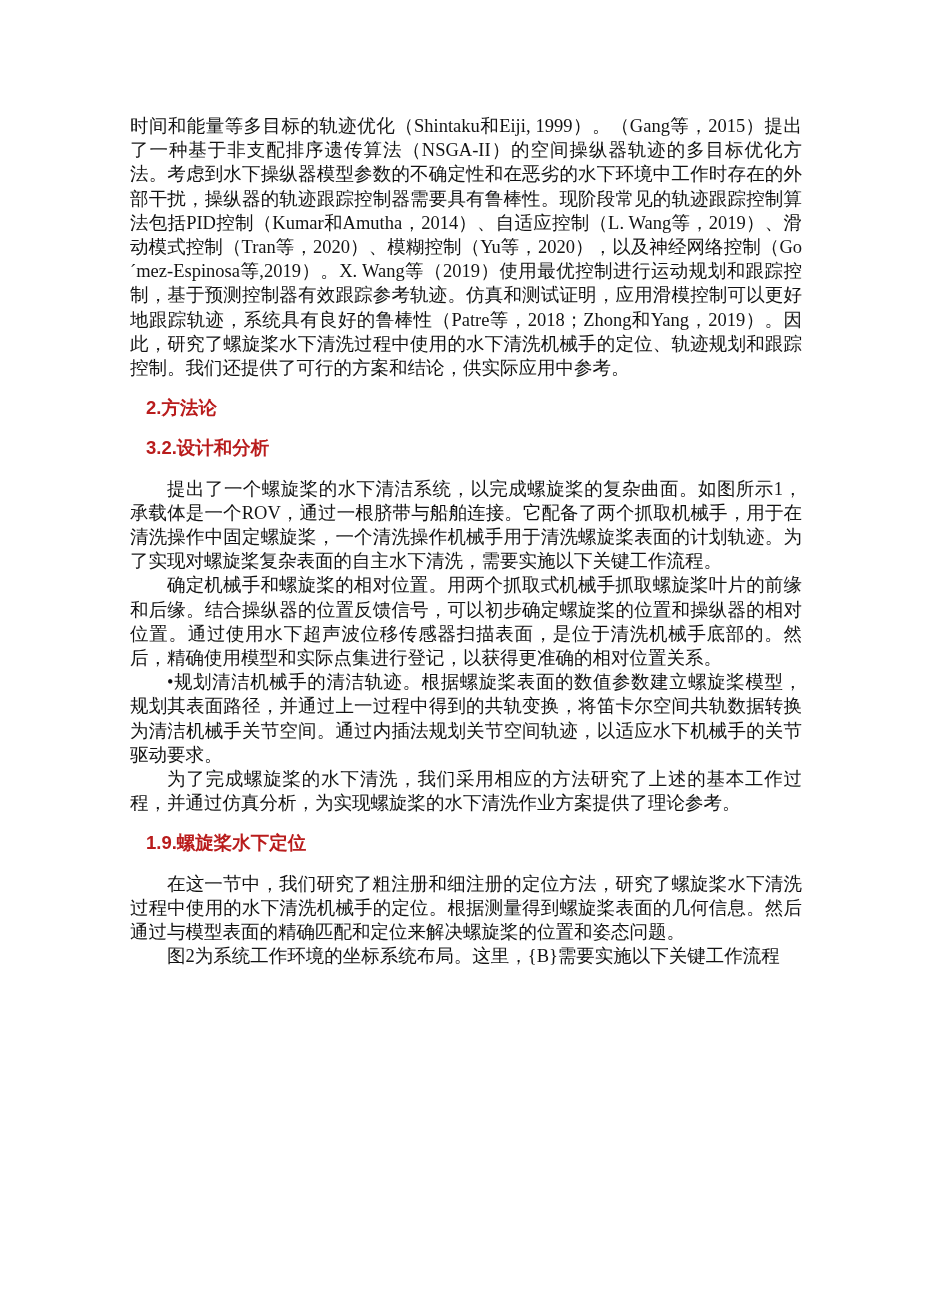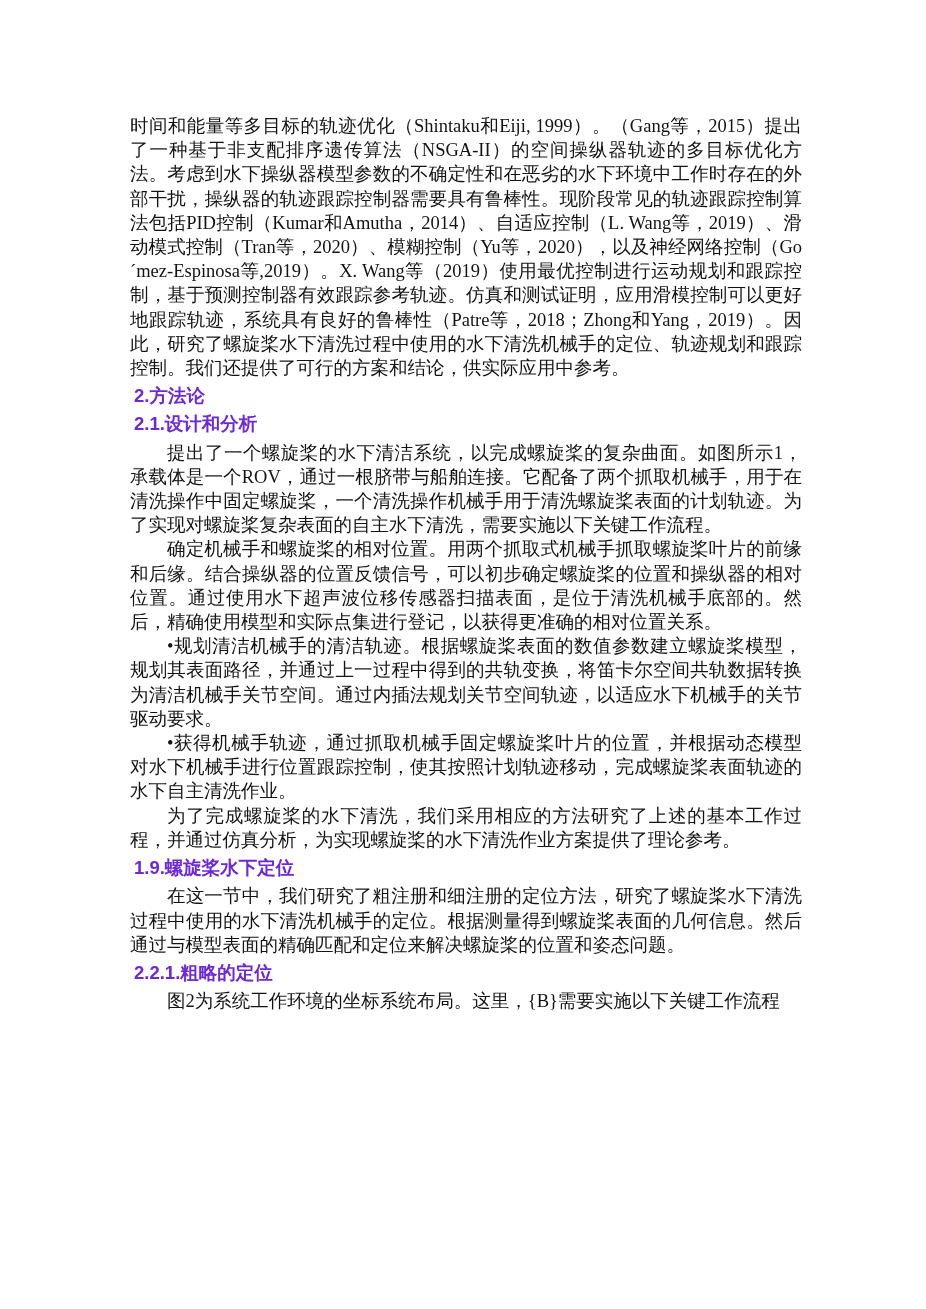--- a/index.html
+++ b/index.html
@@ -26,55 +26,53 @@
     text-align: justify;
   }
   .para {
     margin: 0;
     text-indent: 2em;
   }
   .para.noindent {
     text-indent: 0;
   }
   .heading {
-    margin: 4px;
+    margin: 16px;
     text-indent: 0;
     font-family: "Liberation Sans", "DejaVu Sans", sans-serif;
     font-weight: bold;
     font-size: 18.5px;
     line-height: 24.2px;
-    color: #6d28d9;
+    color: #b91c1c;
     text-align: left;
   }
 </style>
 </head>
 <body>
 
 <div class="page">
   <div class="text-column">
 
     <p class="para noindent">时间和能量等多目标的轨迹优化（Shintaku和Eiji, 1999）。（Gang等，2015）提出了一种基于非支配排序遗传算法（NSGA-II）的空间操纵器轨迹的多目标优化方法。考虑到水下操纵器模型参数的不确定性和在恶劣的水下环境中工作时存在的外部干扰，操纵器的轨迹跟踪控制器需要具有鲁棒性。现阶段常见的轨迹跟踪控制算法包括PID控制（Kumar和Amutha，2014）、自适应控制（L. Wang等，2019）、滑动模式控制（Tran等，2020）、模糊控制（Yu等，2020），以及神经网络控制（Go´mez-Espinosa等,2019）。X. Wang等（2019）使用最优控制进行运动规划和跟踪控制，基于预测控制器有效跟踪参考轨迹。仿真和测试证明，应用滑模控制可以更好地跟踪轨迹，系统具有良好的鲁棒性（Patre等，2018；Zhong和Yang，2019）。因此，研究了螺旋桨水下清洗过程中使用的水下清洗机械手的定位、轨迹规划和跟踪控制。我们还提供了可行的方案和结论，供实际应用中参考。</p>
 
 
     <h2 class="heading">2.方法论</h2>
 
-    <h3 class="heading">2.1.设计和分析</h3>
+    <h3 class="heading">3.2.设计和分析</h3>
 
     <p class="para">提出了一个螺旋桨的水下清洁系统，以完成螺旋桨的复杂曲面。如图所示1，承载体是一个ROV，通过一根脐带与船舶连接。它配备了两个抓取机械手，用于在清洗操作中固定螺旋桨，一个清洗操作机械手用于清洗螺旋桨表面的计划轨迹。为了实现对螺旋桨复杂表面的自主水下清洗，需要实施以下关键工作流程。</p>
 
     <p class="para">确定机械手和螺旋桨的相对位置。用两个抓取式机械手抓取螺旋桨叶片的前缘和后缘。结合操纵器的位置反馈信号，可以初步确定螺旋桨的位置和操纵器的相对位置。通过使用水下超声波位移传感器扫描表面，是位于清洗机械手底部的。然后，精确使用模型和实际点集进行登记，以获得更准确的相对位置关系。</p>
 
     <p class="para">•规划清洁机械手的清洁轨迹。根据螺旋桨表面的数值参数建立螺旋桨模型，规划其表面路径，并通过上一过程中得到的共轨变换，将笛卡尔空间共轨数据转换为清洁机械手关节空间。通过内插法规划关节空间轨迹，以适应水下机械手的关节驱动要求。</p>
 
-    <p class="para">•获得机械手轨迹，通过抓取机械手固定螺旋桨叶片的位置，并根据动态模型对水下机械手进行位置跟踪控制，使其按照计划轨迹移动，完成螺旋桨表面轨迹的水下自主清洗作业。</p>
 
     <p class="para">为了完成螺旋桨的水下清洗，我们采用相应的方法研究了上述的基本工作过程，并通过仿真分析，为实现螺旋桨的水下清洗作业方案提供了理论参考。</p>
 
     <h3 class="heading">1.9.螺旋桨水下定位</h3>
 
     <p class="para">在这一节中，我们研究了粗注册和细注册的定位方法，研究了螺旋桨水下清洗过程中使用的水下清洗机械手的定位。根据测量得到螺旋桨表面的几何信息。然后通过与模型表面的精确匹配和定位来解决螺旋桨的位置和姿态问题。</p>
 
-    <h4 class="heading">2.2.1.粗略的定位</h4>
 
     <p class="para">图2为系统工作环境的坐标系统布局。这里，{B}需要实施以下关键工作流程</p>
 
   </div>
 </div>
 
 </body></html>

